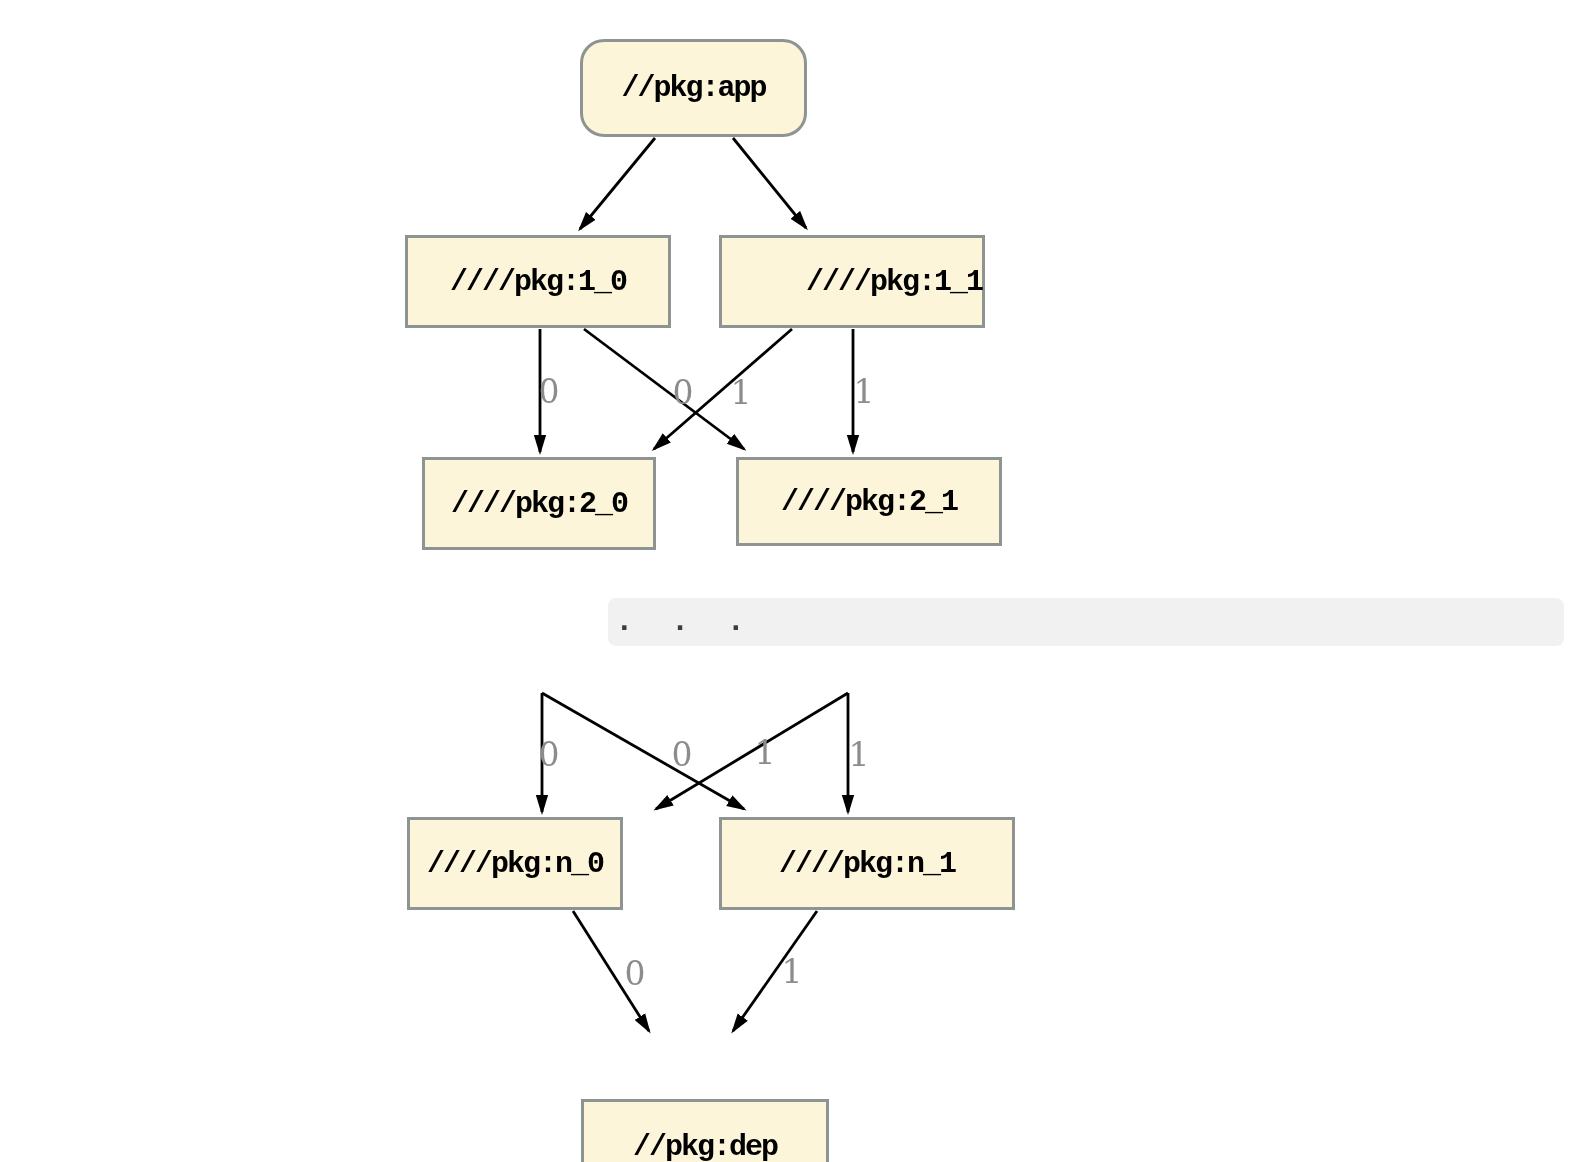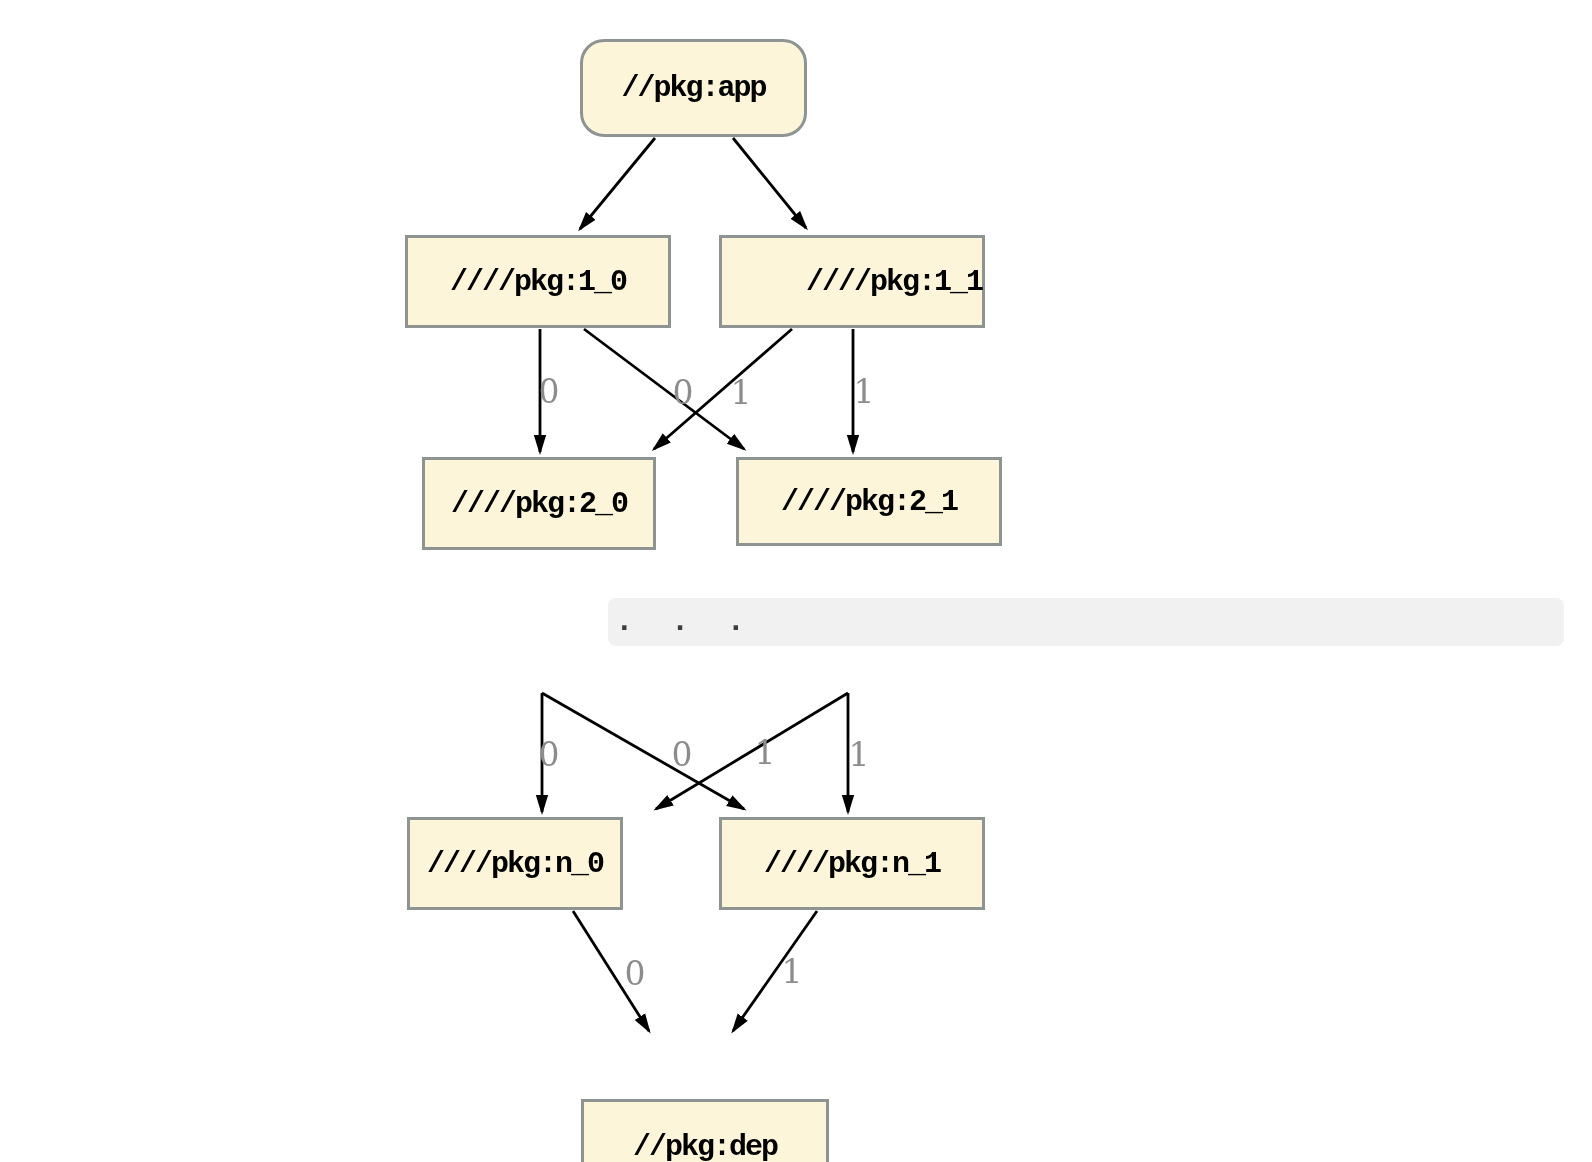--- a/index.html
+++ b/index.html
@@ -132,21 +132,21 @@
   </div>
 
   <div class="separator">
     <span class="dots">.  .  .</span>
   </div>
 
   <div class="node" style="left:407px; top:817px; width:216px; height:93px;">
     <span>////pkg:n_0</span>
   </div>
 
-  <div class="node" style="left:719px; top:817px; width:266px; height:93px;justify-content:center;">
+  <div class="node" style="left:719px; top:817px; width:296px; height:93px;justify-content:center;">
     <span>////pkg:n_1</span>
   </div>
 
   <div class="node" style="left:581px; top:1062px; width:248px; height:96px;margin-top:37px;">
     <span>//pkg:dep</span>
   </div>
 
 </div>
 
 </body></html>

